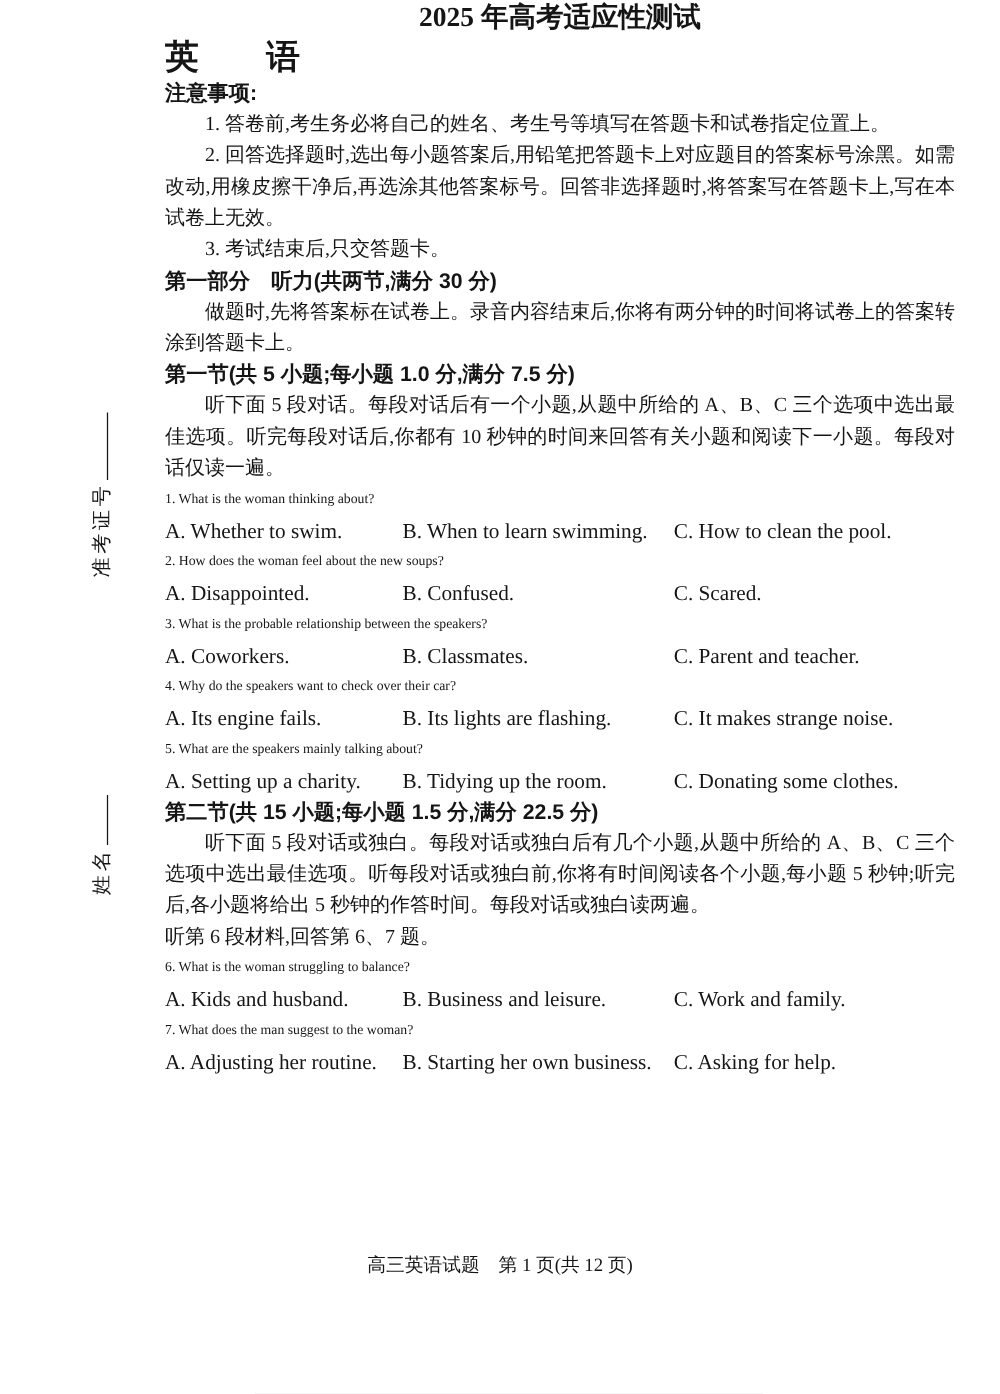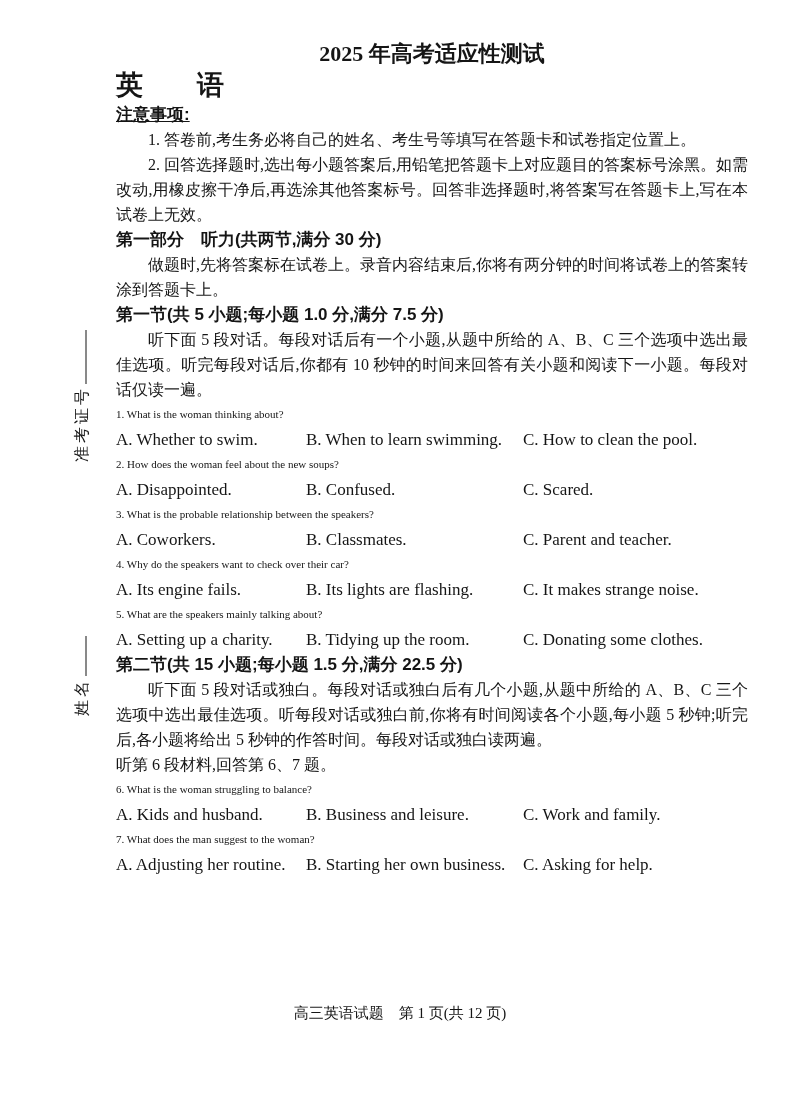--- a/index.html
+++ b/index.html
@@ -8,24 +8,23 @@
     width: 800px;
     height: 1115px;
     margin: 0 auto;
     background: #ffffff;
     color: #151515;
     font-family: "Liberation Serif", serif;
     overflow: hidden;
   }
   .content {
     position: absolute;
-    left: 116px;
+    left: 132px;
     top: 0;
     width: 632px;
-    margin-top: 40px;
   }
   .content p, .content h1, .content h2, .content div { margin: 0; padding: 0; }
 
   .exam-title {
     padding-top: 110px;
     text-align: center;
     font-size: 22px;
     line-height: 28px;
     font-weight: bold;
     font-family: "Liberation Serif", serif;
@@ -39,21 +38,20 @@
     font-family: "Liberation Sans", sans-serif;
   }
   .hei {
     font-family: "Liberation Sans", sans-serif;
     font-weight: bold;
   }
   .notice-heading {
     margin-top: 16px;
     font-size: 17px;
     line-height: 25px;
-    text-decoration: underline;
   }
   .cn-body {
     font-size: 16px;
     line-height: 25px;
     text-align: justify;
     text-indent: 2em;
   }
   .cn-body.no-indent { text-indent: 0; }
   .part-heading {
     margin-top: 18px;
@@ -119,20 +117,21 @@
   </div>
 
   <div class="content">
 
     <h1 class="exam-title">2025 年高考适应性测试</h1>
     <h2 class="subject-title">英　　语</h2>
 
     <p class="notice-heading hei">注意事项:</p>
     <p class="cn-body">1. 答卷前,考生务必将自己的姓名、考生号等填写在答题卡和试卷指定位置上。</p>
     <p class="cn-body">2. 回答选择题时,选出每小题答案后,用铅笔把答题卡上对应题目的答案标号涂黑。如需改动,用橡皮擦干净后,再选涂其他答案标号。回答非选择题时,将答案写在答题卡上,写在本试卷上无效。</p>
+    <p class="cn-body">3. 考试结束后,只交答题卡。</p>
 
     <p class="part-heading hei">第一部分　听力(共两节,满分 30 分)</p>
     <p class="cn-body">做题时,先将答案标在试卷上。录音内容结束后,你将有两分钟的时间将试卷上的答案转涂到答题卡上。</p>
 
     <p class="section-heading hei">第一节(共 5 小题;每小题 1.0 分,满分 7.5 分)</p>
     <p class="cn-body">听下面 5 段对话。每段对话后有一个小题,从题中所给的 A、B、C 三个选项中选出最佳选项。听完每段对话后,你都有 10 秒钟的时间来回答有关小题和阅读下一小题。每段对话仅读一遍。</p>
 
     <div>
       <p class="q-line">1. What is the woman thinking about?</p>
       <div class="options-row">

